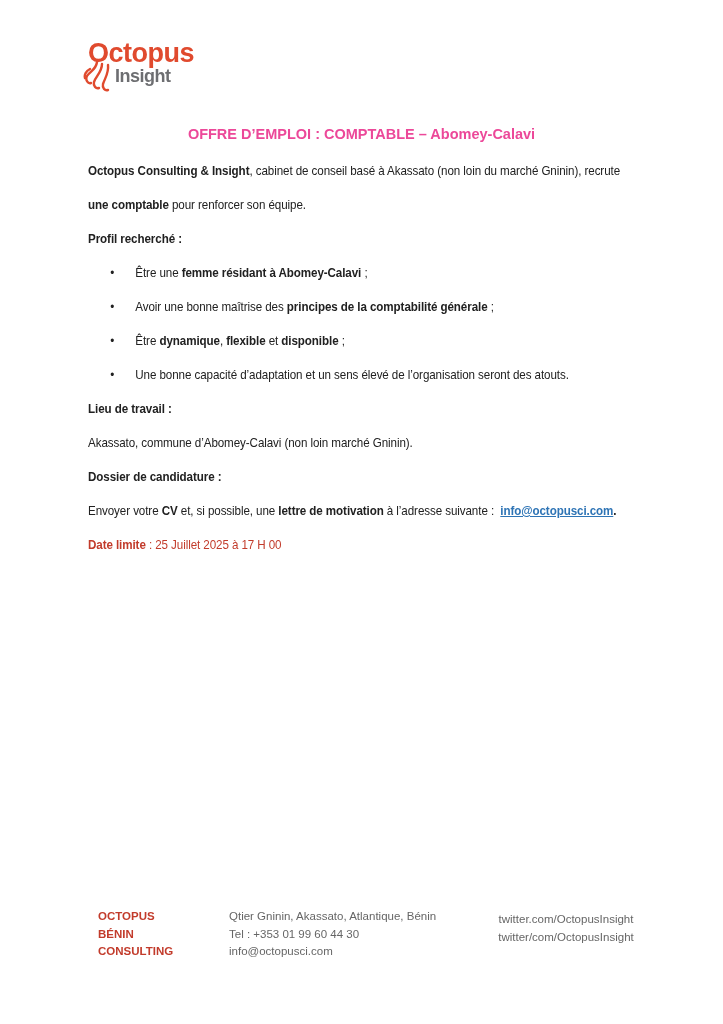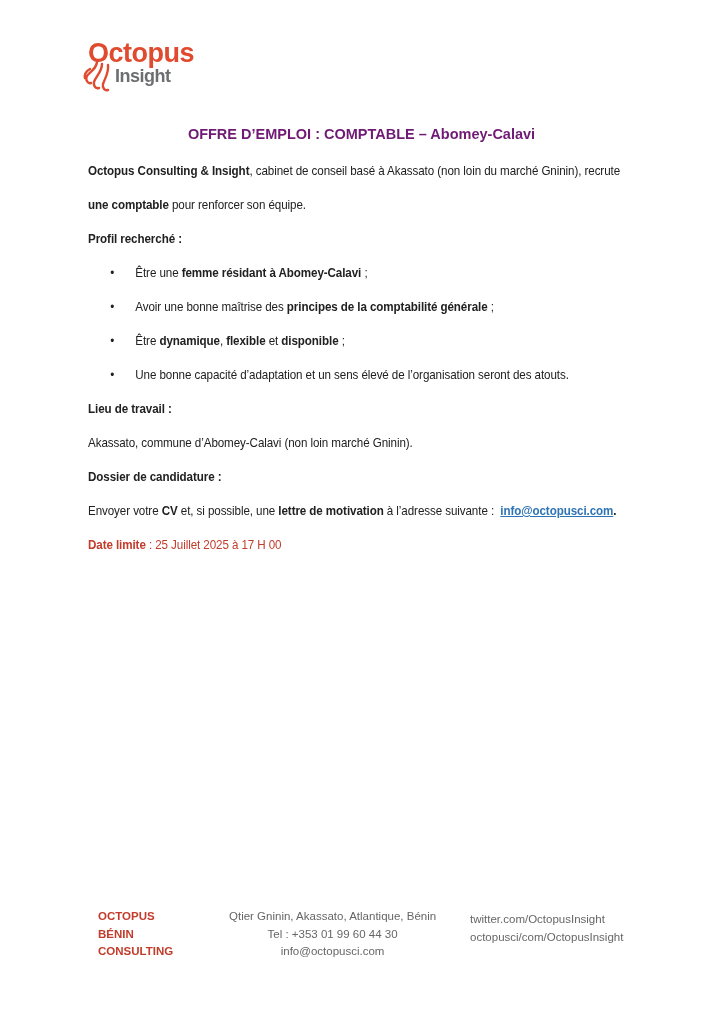--- a/index.html
+++ b/index.html
@@ -35,21 +35,21 @@
     margin-left:27px;margin-top:-3px;
     font-size:18px;font-weight:bold;color:var(--logo-gray);
     letter-spacing:-0.5px;line-height:26px;
   }
   .logo-tentacles{position:absolute;left:-5px;top:21px;z-index:1;}
 
   
   .doc-title{
     position:absolute;top:126px;left:0;width:100%;
     margin:0;text-align:center;
-    font-size:14.5px;font-weight:bold;color:#701a75;
+    font-size:14.5px;font-weight:bold;color:#ec4899;
   }
 
   
   .doc-body{
     position:absolute;left:88px;top:154px;
     width:636px;
     transform:scaleX(0.86);transform-origin:left top;
     font-size:13.5px;letter-spacing:-0.1px;
     line-height:34px;
   }
@@ -62,22 +62,22 @@
   ul.bullets li::before{
     content:"•";position:absolute;left:26px;top:0;
     font-size:13.5px;color:var(--body-text);
   }
   .red{color:var(--date-red);}
   .link{color:var(--link-blue);text-decoration:underline;font-weight:bold;cursor:pointer;}
 
   
   .footer{position:absolute;left:0;top:908px;width:723px;height:70px;font-size:11.5px;}
   .f-left{position:absolute;left:98px;top:0;color:var(--footer-red);font-weight:bold;line-height:17.5px;}
-  .f-mid{position:absolute;left:229px;top:0;color:var(--footer-gray);line-height:17.5px;text-align:center;}
-  .f-right{position:absolute;left:470px;top:3px;width:192px;color:var(--footer-gray);line-height:17.5px;}
+  .f-mid{position:absolute;left:229px;top:0;color:var(--footer-gray);line-height:17.5px;}
+  .f-right{position:absolute;left:470px;top:3px;width:192px;text-align:center;color:var(--footer-gray);line-height:17.5px;}
 </style>
 </head>
 <body>
 
 <div class="page">
 
   <div class="logo">
     <svg class="logo-tentacles" width="42" height="38" viewBox="0 0 42 38" aria-hidden="true">
       <g fill="none" stroke="#E04A2E" stroke-width="2.4" stroke-linecap="round">
         <path d="M14 1 C13 9 7 10 4 15 C2 19 5 23 8 22"></path>
@@ -123,17 +123,17 @@
       <div>BÉNIN</div>
       <div>CONSULTING</div>
     </div>
     <div class="f-mid">
       <div>Qtier Gninin, Akassato, Atlantique, Bénin</div>
       <div>Tel : +353 01 99 60 44 30</div>
       <div>info@octopusci.com</div>
     </div>
     <div class="f-right">
       <div>twitter.com/OctopusInsight</div>
-      <div>octopusci/com/OctopusInsight</div>
+      <div>twitter/com/OctopusInsight</div>
     </div>
   </div>
 
 </div>
 
 </body></html>

